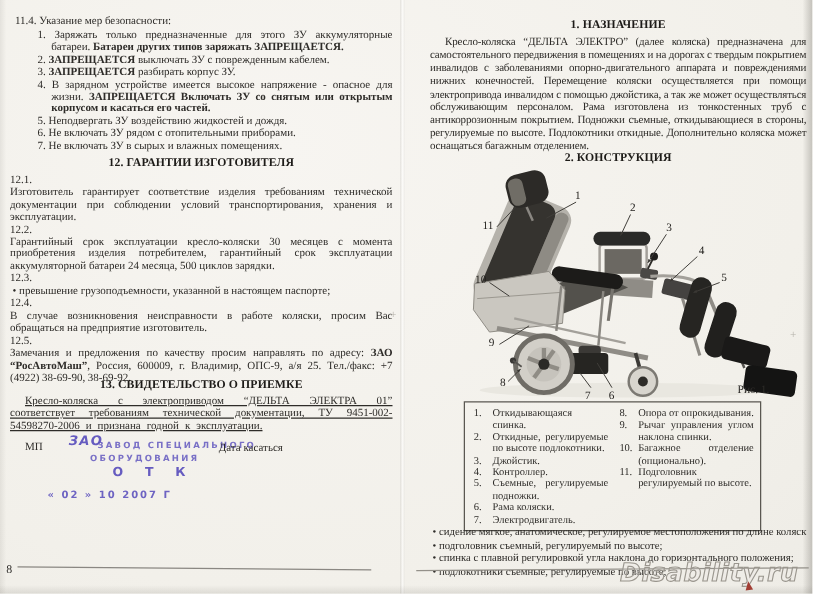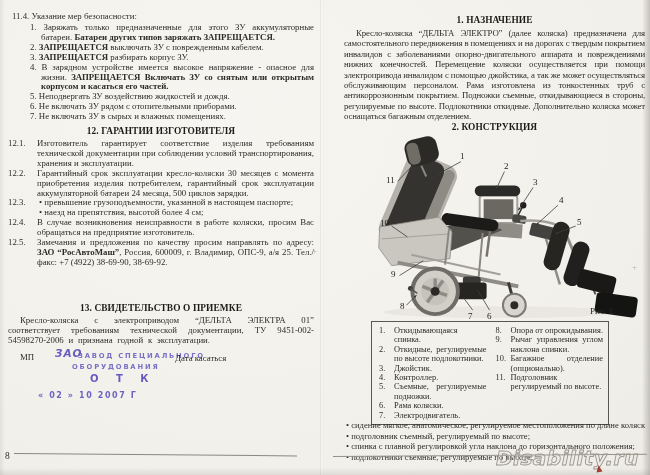--- a/index.html
+++ b/index.html
@@ -22,25 +22,25 @@
   .col-left{left:8px;width:306px;font-size:8.8px;line-height:9.9px;}
   .col-right{left:344px;width:301px;font-size:8.8px;line-height:10.4px;}
   .blk{position:absolute;left:0;width:100%;}
 
   .head{font-weight:bold;text-align:center;font-size:9.4px;color:#1d1b18;letter-spacing:0.1px;}
   .b{font-weight:bold;}
 
   
   .s-head{padding-left:4px;}
   .s-item{margin-left:22px;padding-left:11px;text-indent:-11px;text-align:justify;}
-  .w-item{display:flex;}
+  .w-item{display:flex;flex-direction:column;}
   .w-num{width:29px;flex:none;}
   .w-body{flex:1;text-align:justify;}
   .bullet{padding-left:2px;text-align:justify;}
-  .accept{text-indent:12px;text-align:justify;word-spacing:2.6px;}
+  .accept{text-indent:12px;text-align:justify;word-spacing:2.6px;text-decoration:underline;}
 
   .stampzone{height:60px;}
   .stamp{position:absolute;font-family:"DejaVu Sans", sans-serif;color:#5b50bd;opacity:0.92;white-space:nowrap;}
   .st-zao{font-size:10.5px;font-weight:bold;font-style:italic;letter-spacing:1px;}
   .st-line{font-size:6.8px;font-weight:600;letter-spacing:1.8px;opacity:0.8;}
   .st-otk{font-size:10px;font-weight:bold;letter-spacing:7px;}
   .st-date{font-size:8px;font-weight:700;letter-spacing:1.6px;opacity:0.88;}
   .plainlab{position:absolute;font-family:"Liberation Serif",serif;color:#2e2c29;font-size:8.8px;white-space:nowrap;}
 
   .pagenum{position:absolute;left:5px;top:451px;font-size:9.5px;}
@@ -99,21 +99,20 @@
       <div class="w-body"><span><span>Изготовитель гарантирует соответствие изделия требованиям технической документации при соблюдении условий транспортирования, хранения и эксплуатации.</span></span><div></div></div>
     </div>
     <div class="w-item">
       <span class="w-num">12.2.</span>
       <div class="w-body"><span><span>Гарантийный срок эксплуатации кресло-коляски 30 месяцев с момента приобретения изделия потребителем, гарантийный срок эксплуатации аккумуляторной батареи 24 месяца, 500 циклов зарядки.</span></span><div></div></div>
     </div>
     <div class="w-item">
       <span class="w-num">12.3.</span>
       <div class="w-body"><div>
             <div class="bullet">• превышение грузоподъемности, указанной в настоящем паспорте;</div>
-            <div class="bullet">• наезд на препятствия, высотой более 4 см;</div>
           </div></div>
     </div>
     <div class="w-item">
       <span class="w-num">12.4.</span>
       <div class="w-body"><span><span>В случае возникновения неисправности в работе коляски, просим Вас обращаться на предприятие изготовитель.</span></span><div></div></div>
     </div>
     <div class="w-item">
       <span class="w-num">12.5.</span>
       <div class="w-body"><span><span>Замечания и предложения по качеству просим направлять по адресу: </span><span class="b">ЗАО “РосАвтоМаш”</span><span>, Россия, 600009, г. Владимир, ОПС-9, а/я 25. Тел./факс: +7 (4922) 38-69-90, 38-69-92.</span></span><div></div></div>
     </div>

